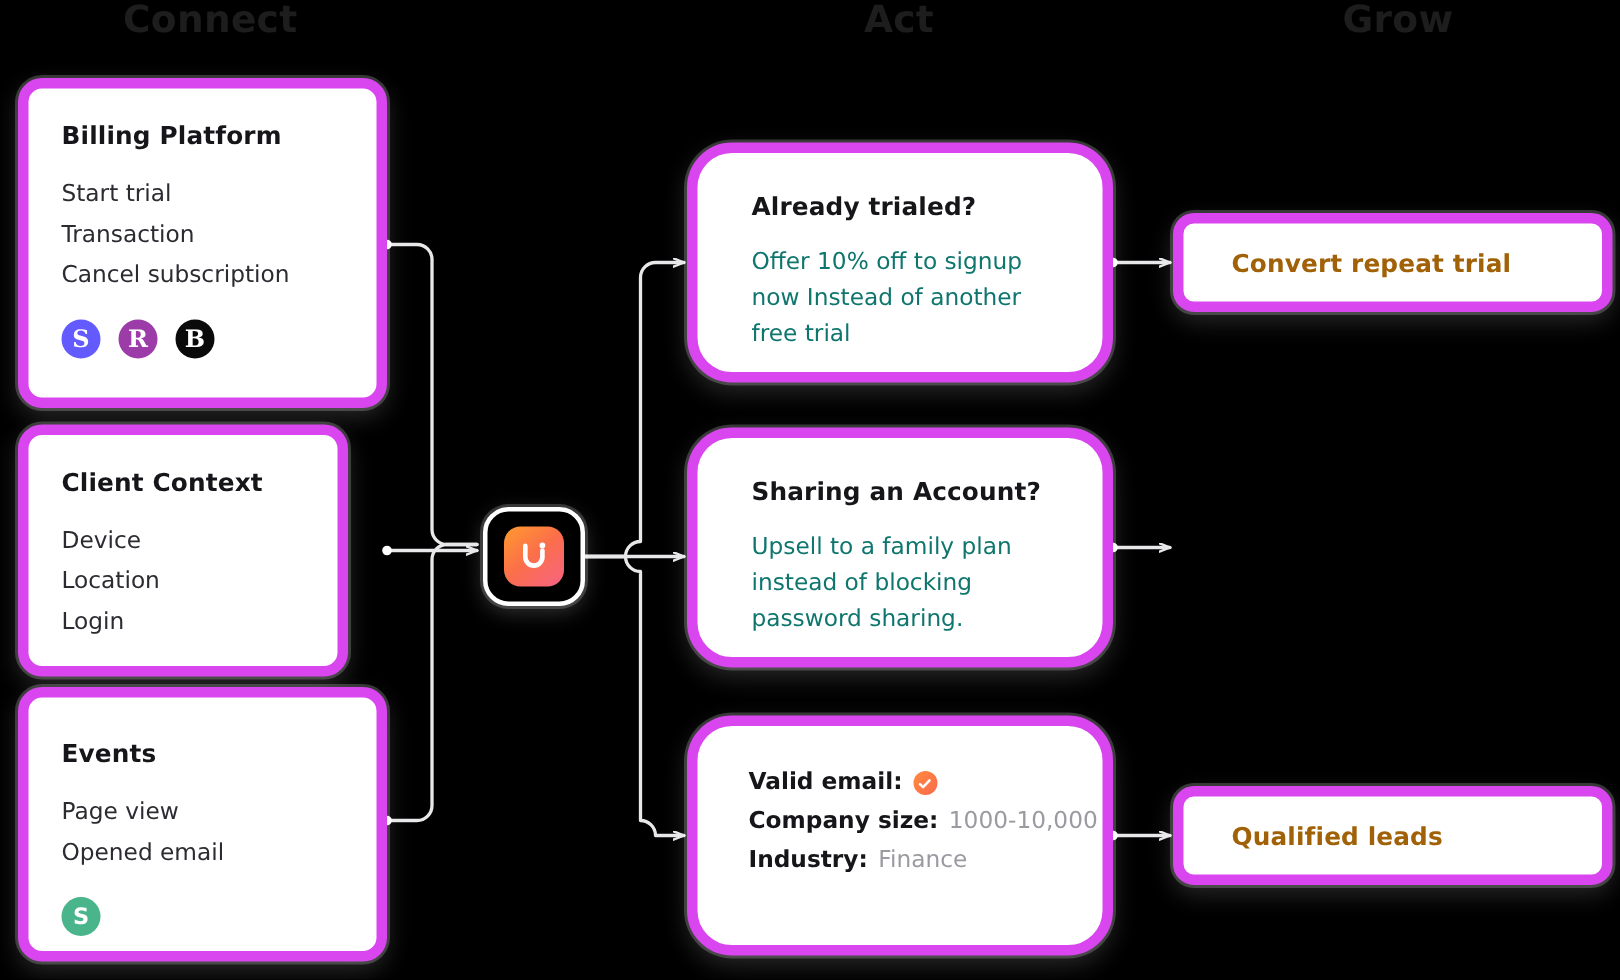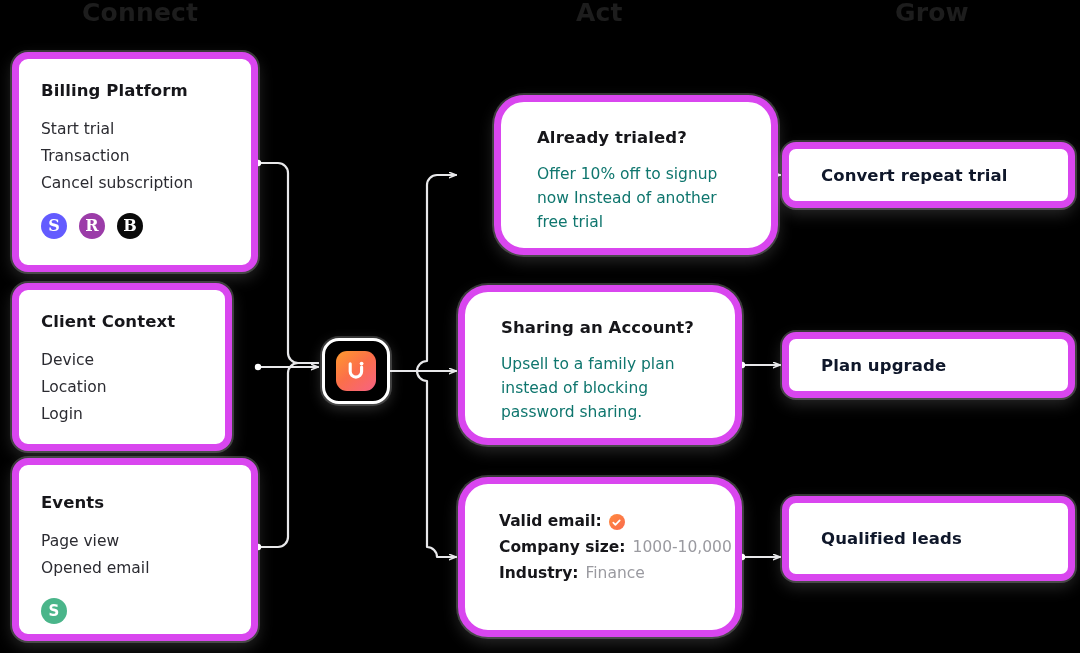--- a/index.html
+++ b/index.html
@@ -148,21 +148,21 @@
   
   .card-grow {
     border-radius: 14px;
     padding: 0 0 0 32px;
     display: flex;
     align-items: center;
   }
   .card-grow .grow-label {
     font-size: 16.5px;
     font-weight: 700;
-    color: #0f172a;
+    color: #a16207;
     letter-spacing: 0.1px;
   }
 
   
   #hub {
     position: absolute;
     left: 322px;
     top: 338px;
     width: 68px;
     height: 66px;
@@ -257,21 +257,21 @@
 
   <div id="hub">
     <div id="hub-logo">
       <svg width="26" height="26" viewBox="0 0 26 26">
         <path d="M7.2,5.8 V13.4 a5.7,5.7 0 0 0 11.4,0 V9.0" fill="none" stroke="#ffffff" stroke-width="3.1" stroke-linecap="round"></path>
         <circle cx="18.6" cy="5.6" r="1.9" fill="#ffffff"></circle>
       </svg>
     </div>
   </div>
 
-  <div class="card card-act" style="left:458px; top:95px; width:284px; height:160px;margin-left:36px;">
+  <div class="card card-act" style="left:458px; top:95px; width:284px; height:160px;">
     <div class="act-title">Already trialed?</div>
     <div class="act-body">Offer 10% off to signup now Instead of another free trial</div>
   </div>
 
   <div class="card card-act" style="left:458px; top:285px; width:284px; height:160px;">
     <div class="act-title">Sharing an Account?</div>
     <div class="act-body">Upsell to a family plan instead of blocking password sharing.</div>
   </div>
 
   <div class="card card-act" style="left:458px; top:477px; width:284px; height:160px; padding-left:34px; padding-top:24px;">
@@ -297,21 +297,18 @@
         <span class="field-val">Finance</span>
       </div>
 
     </div>
   </div>
 
   <div class="card card-grow" style="left:782px; top:142px; width:293px; height:66px;">
     <span class="grow-label">Convert repeat trial</span>
   </div>
 
-  <div class="card card-grow" style="left:782px; top:332px; width:293px; height:66px;">
-    <span class="grow-label">Plan upgrade</span>
-  </div>
-
-  <div class="card card-grow" style="left:782px; top:496px; width:293px; height:85px;">
+
+  <div class="card card-grow" style="left:782px; top:524px; width:293px; height:66px;">
     <span class="grow-label">Qualified leads</span>
   </div>
 
 </div>
 
 </body></html>

